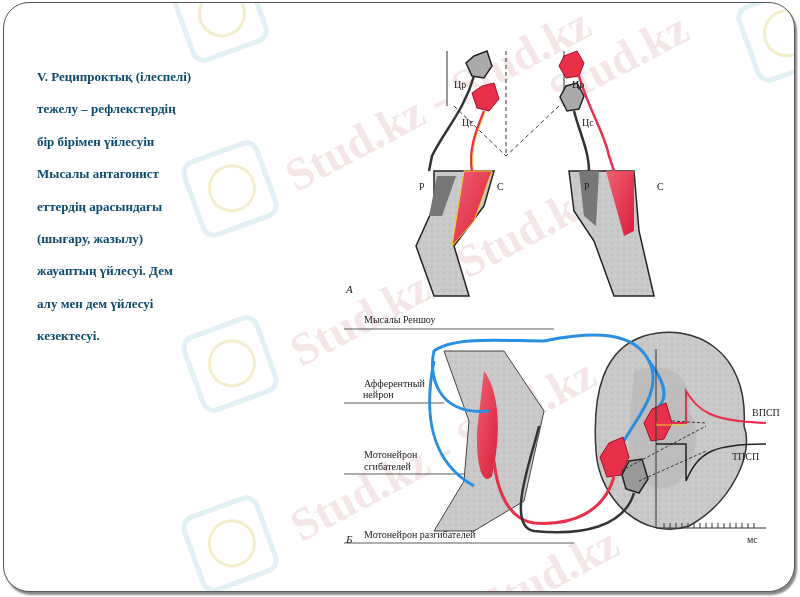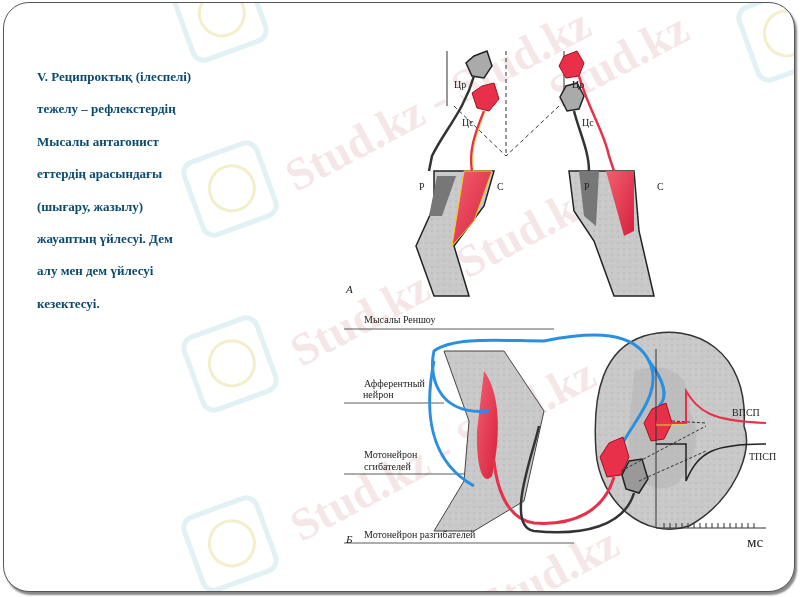--- a/index.html
+++ b/index.html
@@ -55,20 +55,21 @@
 
   <div class="watermark" style="left:265px; top:70px;">Stud.kz - Stud.kz</div>
   <div class="watermark" style="left:270px; top:245px;">Stud.kz - Stud.kz</div>
   <div class="watermark" style="left:270px; top:420px;">Stud.kz - Stud.kz</div>
   <div class="watermark" style="left:470px; top:545px;">Stud.kz</div>
   <div class="watermark" style="left:540px; top:30px;">Stud.kz</div>
 
   <p class="body-text">
     <span class="line">V. Реципроктық (ілеспелі)</span>
     <span class="line">тежелу – рефлекстердің</span>
+    <span class="line">бір бірімен үйлесуін</span>
     <span class="line">Мысалы антагонист</span>
     <span class="line">еттердің арасындағы</span>
     <span class="line">(шығару, жазылу)</span>
     <span class="line">жауаптың үйлесуі. Дем</span>
     <span class="line">алу мен дем үйлесуі</span>
     <span class="line">кезектесуі.</span>
   </p>
 
   <div class="figure">
     <svg width="440" height="520" viewBox="0 0 440 520" xmlns="http://www.w3.org/2000/svg">
@@ -178,17 +179,17 @@
     <span class="fig-label italic" style="left:12px; top:252px;">А</span>
 
     
     <span class="fig-label" style="left:30px; top:283px;">Мысалы Реншоу</span>
     <span class="fig-label" style="left:30px; top:347px;">Афферентный</span>
     <span class="fig-label" style="left:29px; top:358px;">нейрон</span>
     <span class="fig-label" style="left:30px; top:418px;">Мотонейрон</span>
     <span class="fig-label" style="left:30px; top:430px;">сгибателей</span>
     <span class="fig-label" style="left:30px; top:498px;">Мотонейрон разгибателей</span>
     <span class="fig-label italic" style="left:12px; top:502px;">Б</span>
-    <span class="fig-label" style="left:398px; top:376px;">ВПСП</span>
-    <span class="fig-label" style="left:415px; top:420px;">ТПСП</span>
-    <span class="fig-label" style="left:413px; top:503px; font-size:15px;">мс</span>
+    <span class="fig-label" style="left:418px; top:376px;">ВПСП</span>
+    <span class="fig-label" style="left:398px; top:420px;">ТПСП</span>
+    <span class="fig-label" style="left:413px; top:503px; font-size:10px;">мс</span>
   </div>
 </div>
 
 </body></html>

